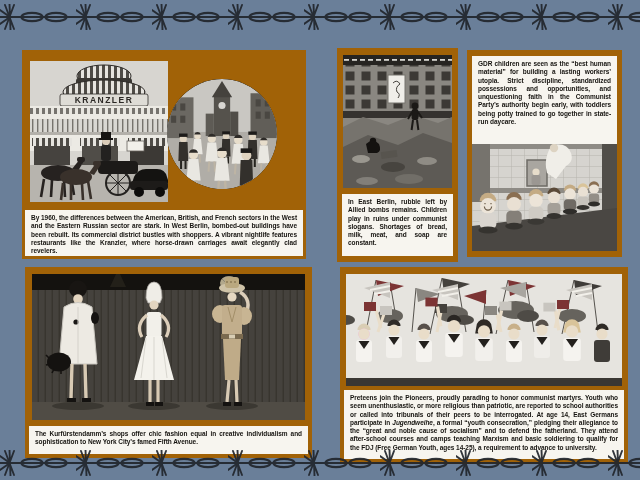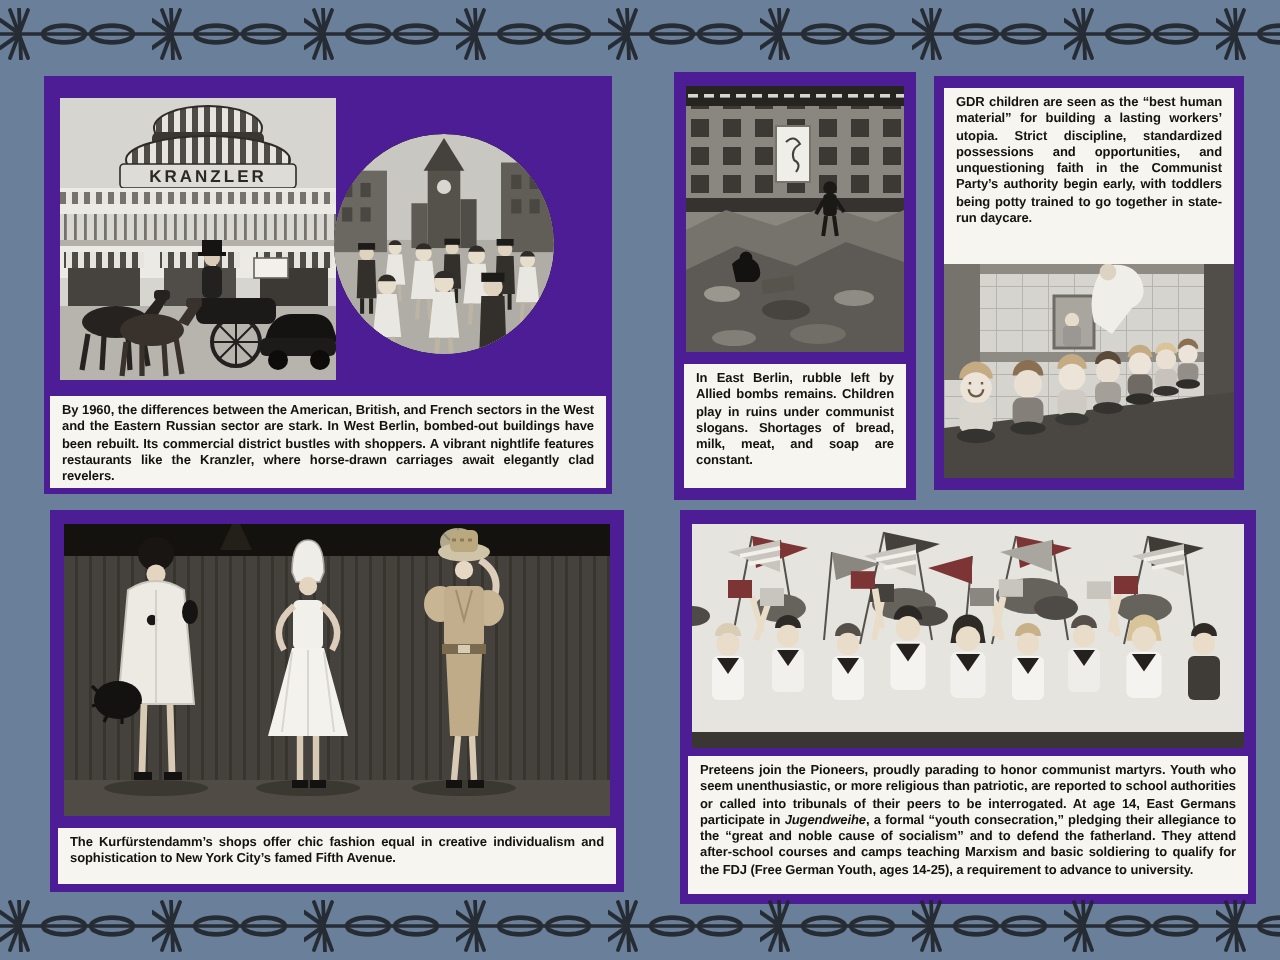--- a/index.html
+++ b/index.html
@@ -1,21 +1,21 @@
 <!DOCTYPE html>
 <html><head>
 <meta charset="utf-8">
 <style>
   html,body{margin:0;padding:0;}
   .page{position:relative;width:640px;height:480px;background:#6a7f99;overflow:hidden;
         font-family:"Liberation Sans",sans-serif;}
   .wire{position:absolute;left:0;width:640px;height:26px;}
   .wire-top{top:4px;}
   .wire-bottom{top:450px;}
-  .panel{position:absolute;background:#4c1d95;}
+  .panel{position:absolute;background:#a16207;margin-top:12px;}
   .photo{position:absolute;overflow:hidden;background:#222;}
   .photo svg{display:block;width:100%;height:100%;}
   .round{border-radius:50%;}
   .caption{position:absolute;background:#f7f5ef;color:#15130f;font-weight:bold;
            font-size:6.5px;line-height:8.3px;letter-spacing:-0.05px;
            text-align:justify;padding:4px 6px;overflow:hidden;}
   .caption i{font-style:italic;}
   
   #p-west{left:22px;top:38px;width:284px;height:209px;}
   #p-west .ph-kranzler{left:8px;top:11px;width:138px;height:141px;}

